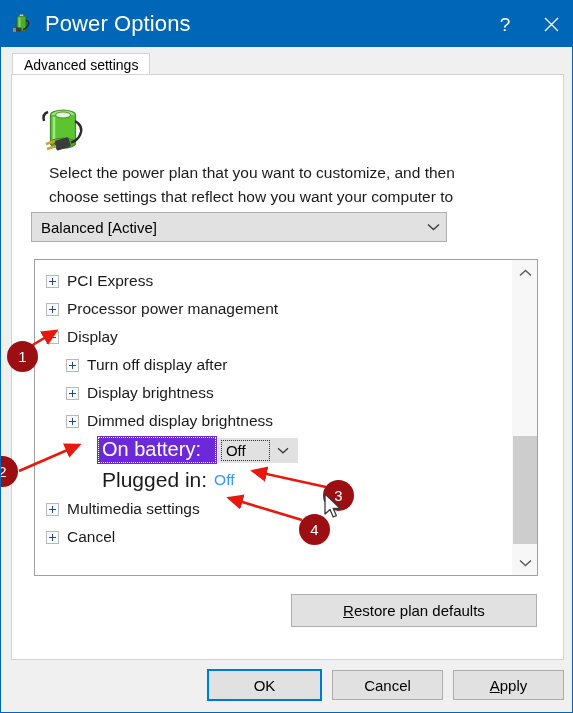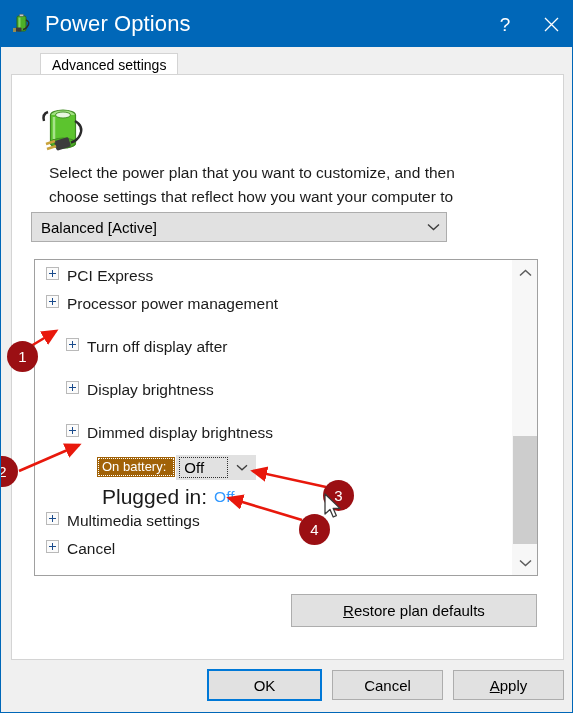--- a/index.html
+++ b/index.html
@@ -75,21 +75,20 @@
     top: 6px;
     height: 22px;
     padding: 3px 11px 0 11px;
     box-sizing: border-box;
     background: #ffffff;
     border: 1px solid #d4d4d4;
     border-bottom: none;
     font-size: 14px;
     color: #000000;
     white-space: nowrap;
-    margin-left: 28px;
   }
   #tabpanel {
     position: absolute;
     left: 10px;
     top: 73px;
     width: 553px;
     height: 586px;
     box-sizing: border-box;
     background: #ffffff;
     border: 1px solid #d4d4d4;
@@ -164,24 +163,25 @@
     position: absolute;
     left: 0; top: 0;
     width: 476px;
     height: 100%;
     padding-top: 7px;
     box-sizing: border-box;
   }
   .tree-row {
     height: 28px;
     display: flex;
+    align-items: center;
     white-space: nowrap;
   }
   .tree-row.lvl0 { padding-left: 11px; }
-  .tree-row.lvl1 { padding-left: 31px; margin-top: 15px; }
+  .tree-row.lvl1 { padding-left: 31px; }
 
   .expander {
     width: 13px;
     height: 13px;
     box-sizing: border-box;
     border: 1px solid #b9b9b9;
     background: #fbfbfb;
     position: relative;
     flex: none;
     margin-right: 8px;
@@ -204,24 +204,24 @@
     height: 7px;
     background: #1a4b8c;
   }
   .tree-label {
     font-size: 15.5px;
     color: #1b1b1b;
   }
 
   
   .sel-label {
-    font-size: 13px;
+    font-size: 20px;
     color: #ffffff;
-    background: #a16207;
-    padding: 2px 9px 3px 5px;
+    background: #6d28d9;
+    padding: 2px 16px 3px 5px;
     outline: 1px dotted #ffffff;
     outline-offset: -2px;
   }
   .setting-row {
     height: 30px;
     display: flex;
     align-items: center;
     padding-left: 62px;
     white-space: nowrap;
   }
@@ -436,20 +436,24 @@
       <div class="tree-row lvl0">
         <span class="expander plus"></span>
         <span class="tree-label">PCI Express</span>
       </div>
 
       <div class="tree-row lvl0">
         <span class="expander plus"></span>
         <span class="tree-label">Processor power management</span>
       </div>
 
+      <div class="tree-row lvl0">
+        <span class="expander"></span>
+        <span class="tree-label">Display</span>
+      </div>
 
       <div class="tree-row lvl1">
         <span class="expander plus"></span>
         <span class="tree-label">Turn off display after</span>
       </div>
 
       <div class="tree-row lvl1">
         <span class="expander plus"></span>
         <span class="tree-label">Display brightness</span>
       </div>

